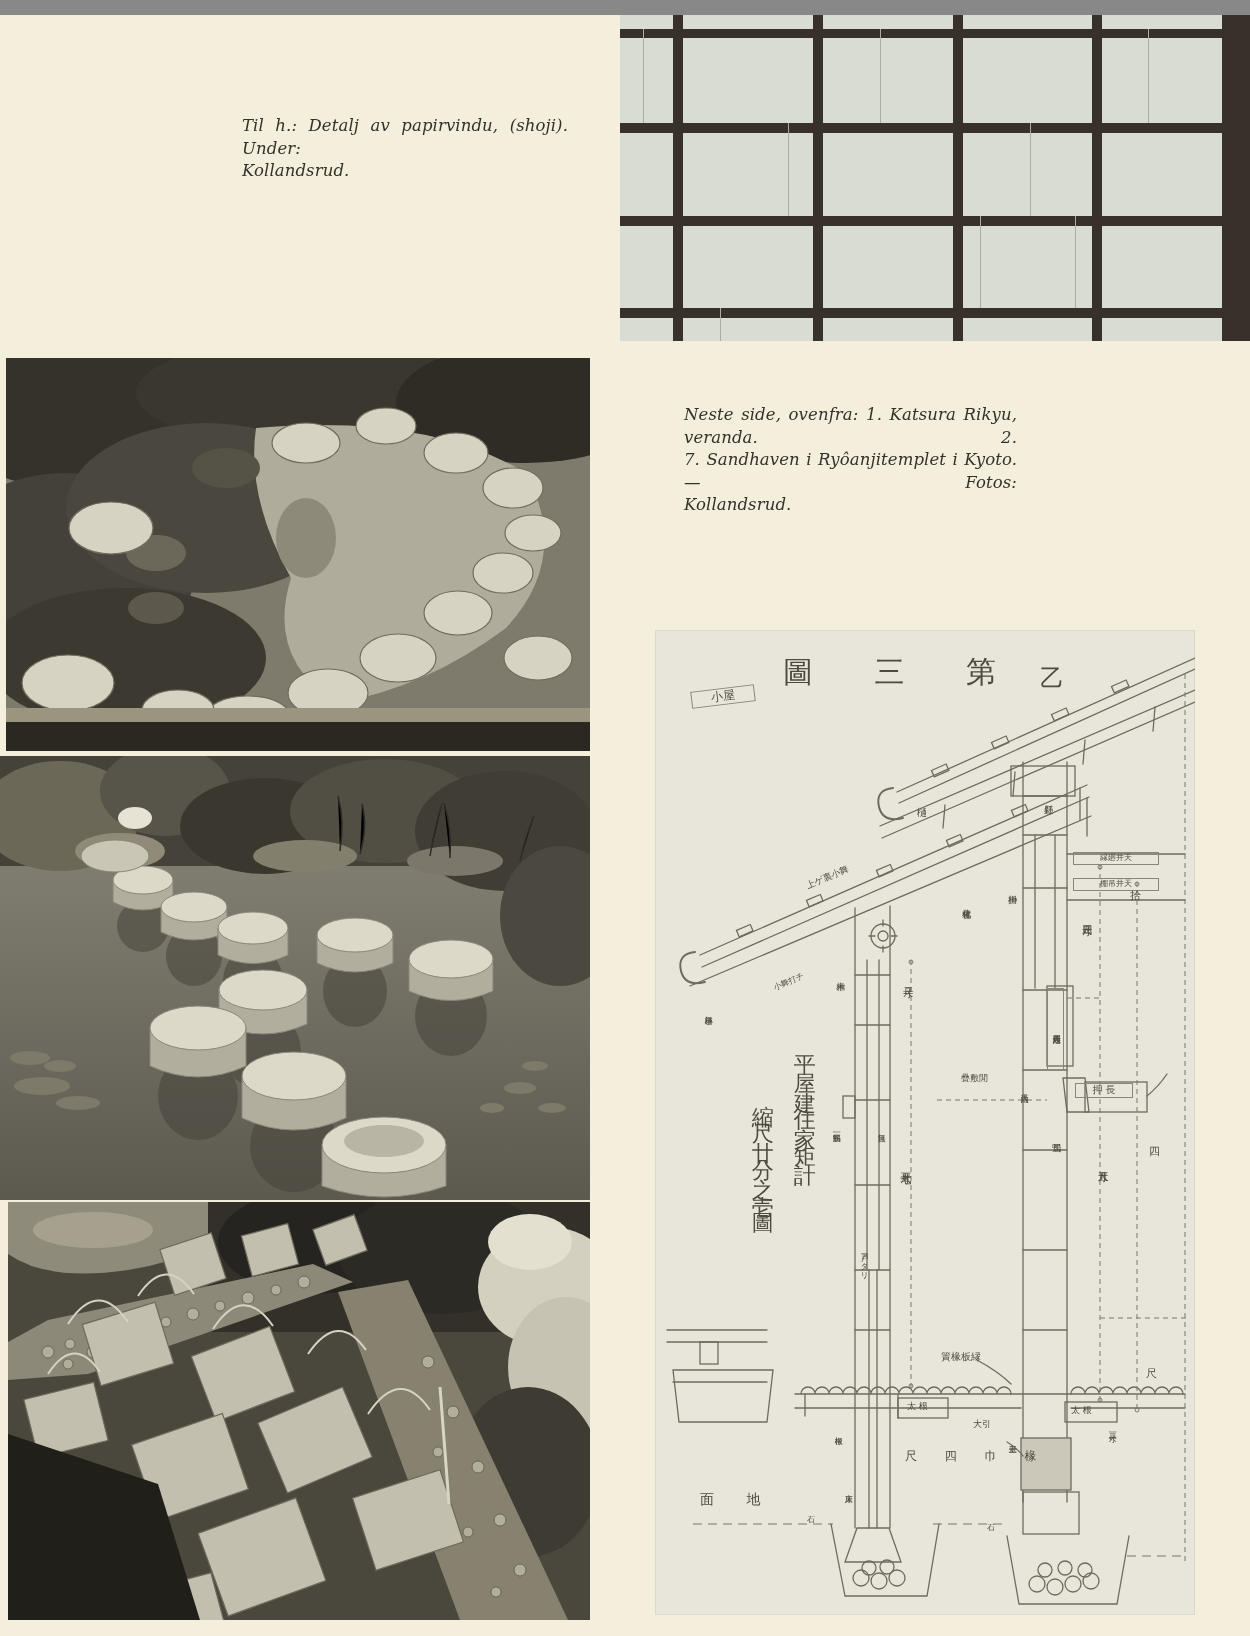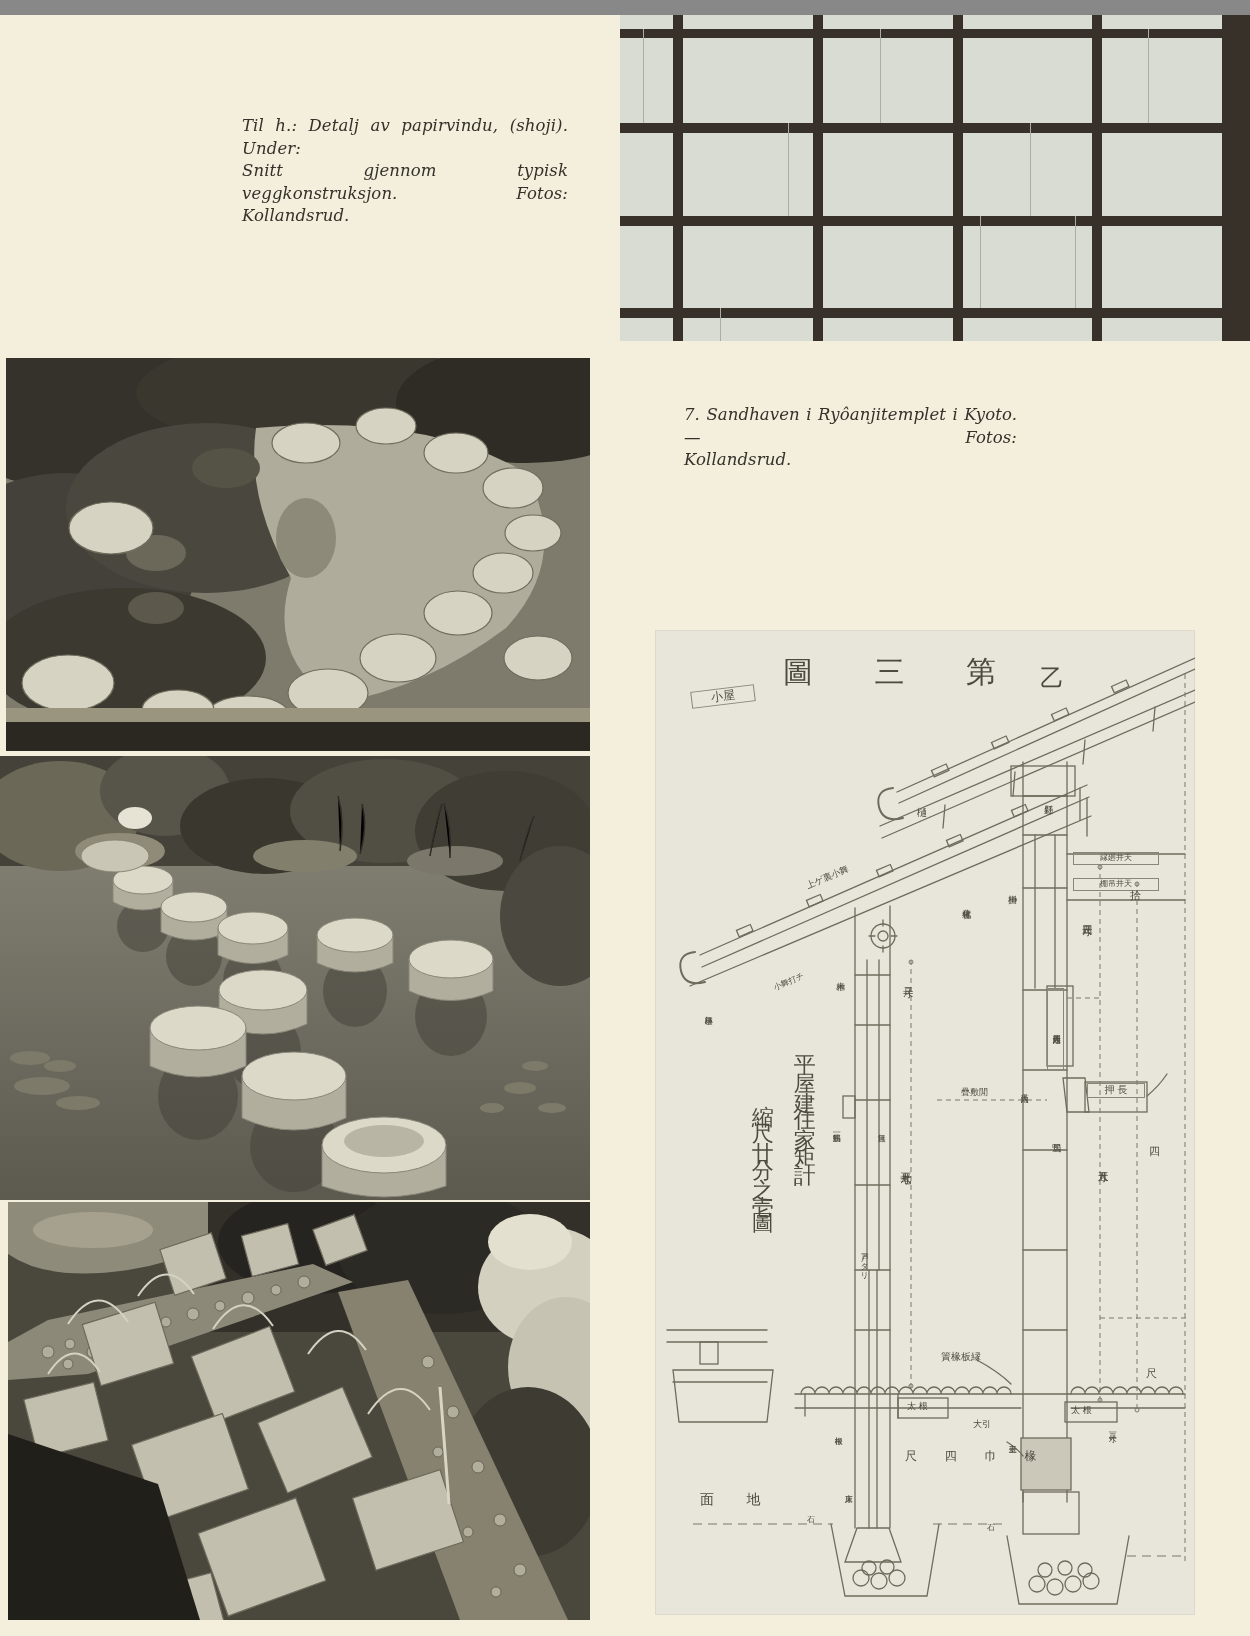--- a/index.html
+++ b/index.html
@@ -44,21 +44,20 @@
   .jl.v{writing-mode:vertical-rl;text-orientation:upright;white-space:normal;}
   .jl.bx{border:1px solid #8a867a;padding:1px 3px;text-align:center;}
 </style>
 </head>
 <body>
 
 <div class="page">
 
   <div class="caption" id="caption-left">
     <div class="ln just">Til h.: Detalj av papirvindu, (shoji). Under:</div>
-    <div class="ln just">Snitt gjennom typisk veggkonstruksjon. Fotos:</div>
     <div class="ln">Kollandsrud.</div>
   </div>
 
   <div id="shoji">
 
     <div class="sbar" style="left:0;top:14px;width:630px;height:9px"></div>
     <div class="sbar" style="left:0;top:108px;width:630px;height:10px"></div>
     <div class="sbar" style="left:0;top:201px;width:630px;height:10px"></div>
     <div class="sbar" style="left:0;top:293px;width:630px;height:10px"></div>
 
@@ -249,20 +248,21 @@
       <path d="M40,172 q26,-40 52,-2"></path>
       <path d="M360,212 q32,-48 62,-4"></path>
     </g>
     <line x1="432" y1="185" x2="441" y2="302" stroke="#d8d5c6" stroke-width="3"></line>
 
     <path d="M0,255 L140,302 L132,332 L0,288 Z" fill="#a09c8a"></path>
     <path d="M0,232 L150,282 L192,418 L0,418 Z" fill="#211f1a"></path>
   </svg>
 
   <div class="caption" id="caption-right">
+    <div class="ln just">Neste side, ovenfra: 1. Katsura Rikyu, veranda. 2.</div>
     <div class="ln just">7. Sandhaven i Ryôanjitemplet i Kyoto. — Fotos:</div>
     <div class="ln">Kollandsrud.</div>
   </div>
 
   <div id="drawing">
     <svg width="540" height="985" viewBox="0 0 540 985">
       <g stroke="#6f6b5c" stroke-width="1.3" fill="none" stroke-linecap="round">
 
         <path d="M242,162 L540,28 M244,173 L540,39 M225,196 L540,60 M227,208 L540,72"></path>
         <rect x="-8" y="-3" width="16" height="7" transform="translate(285,140) rotate(-24)"></rect>
@@ -356,28 +356,28 @@
         <div class="jl" style="left: 262px; top: 178px; font-size: 10px;">樋</div>
         <div class="jl v" style="left: 388px; top: 168px; font-size: 9px;">釘懸</div>
         <div class="jl" style="left: 150px; top: 243px; font-size: 9px; transform: rotate(-23deg);">上ゲ裏小舞</div>
         <div class="jl" style="left: 118px; top: 348px; font-size: 8px; transform: rotate(-23deg);">小舞打チ</div>
         <div class="jl v" style="left: 180px; top: 345px; font-size: 9px;">棰木</div>
         <div class="jl v" style="left: 306px; top: 272px; font-size: 9px;">化粧椽</div>
         <div class="jl v" style="left: 352px; top: 258px; font-size: 9px;">棰掛</div>
         <div class="jl bx" style="left: 418px; top: 222px; font-size: 8px; width: 78px;">縁廻井天</div>
         <div class="jl bx" style="left: 418px; top: 248px; font-size: 8px; width: 78px;">棚吊井天</div>
         <div class="jl v bx" style="left: 392px; top: 358px; font-size: 8px; height: 78px;">内法五尺四寸</div>
-        <div class="jl bx" style="left: 432px; top: 453px; font-size: 10px; width: 50px;">押 長</div>
+        <div class="jl bx" style="left: 420px; top: 453px; font-size: 10px; width: 50px;">押 長</div>
         <div class="jl v" style="left: 48px; top: 380px; font-size: 8px;">樋小舞</div>
         <div class="jl v" style="left: 176px; top: 498px; font-size: 8px;">一筋鴨居</div>
         <div class="jl v" style="left: 221px; top: 498px; font-size: 8px;">無目</div>
         <div class="jl v" style="left: 204px; top: 618px; font-size: 8px;">戸アタリ</div>
         <div class="jl v" style="left: 247px; top: 350px; font-size: 10px;">二尺二寸</div>
         <div class="jl v" style="left: 244px; top: 534px; font-size: 11px;">五尺七寸</div>
-        <div class="jl" style="left: 306px; top: 458px; font-size: 9px;">疊敷閒</div>
+        <div class="jl" style="left: 306px; top: 444px; font-size: 9px;">疊敷閒</div>
         <div class="jl v" style="left: 364px; top: 458px; font-size: 8px;">内法貫</div>
         <div class="jl v" style="left: 396px; top: 506px; font-size: 9px;">鴨居</div>
         <div class="jl v" style="left: 426px; top: 288px; font-size: 10px;">三尺四寸</div>
         <div class="jl v" style="left: 442px; top: 534px; font-size: 10px;">五尺八寸</div>
         <div class="jl" style="left: 475px; top: 260px; font-size: 11px;">拾</div>
         <div class="jl" style="left: 494px; top: 516px; font-size: 11px;">四</div>
         <div class="jl" style="left: 491px; top: 738px; font-size: 11px;">尺</div>
         <div class="jl v" style="left: 138px; top: 408px; font-size: 22px; letter-spacing: 18px;">平屋建住家矩計</div>
         <div class="jl v" style="left: 96px; top: 458px; font-size: 22px; letter-spacing: 18px;">縮尺廿分之壱圖</div>
         <div class="jl" style="left: 286px; top: 722px; font-size: 10px;">簀椽板縁</div>

